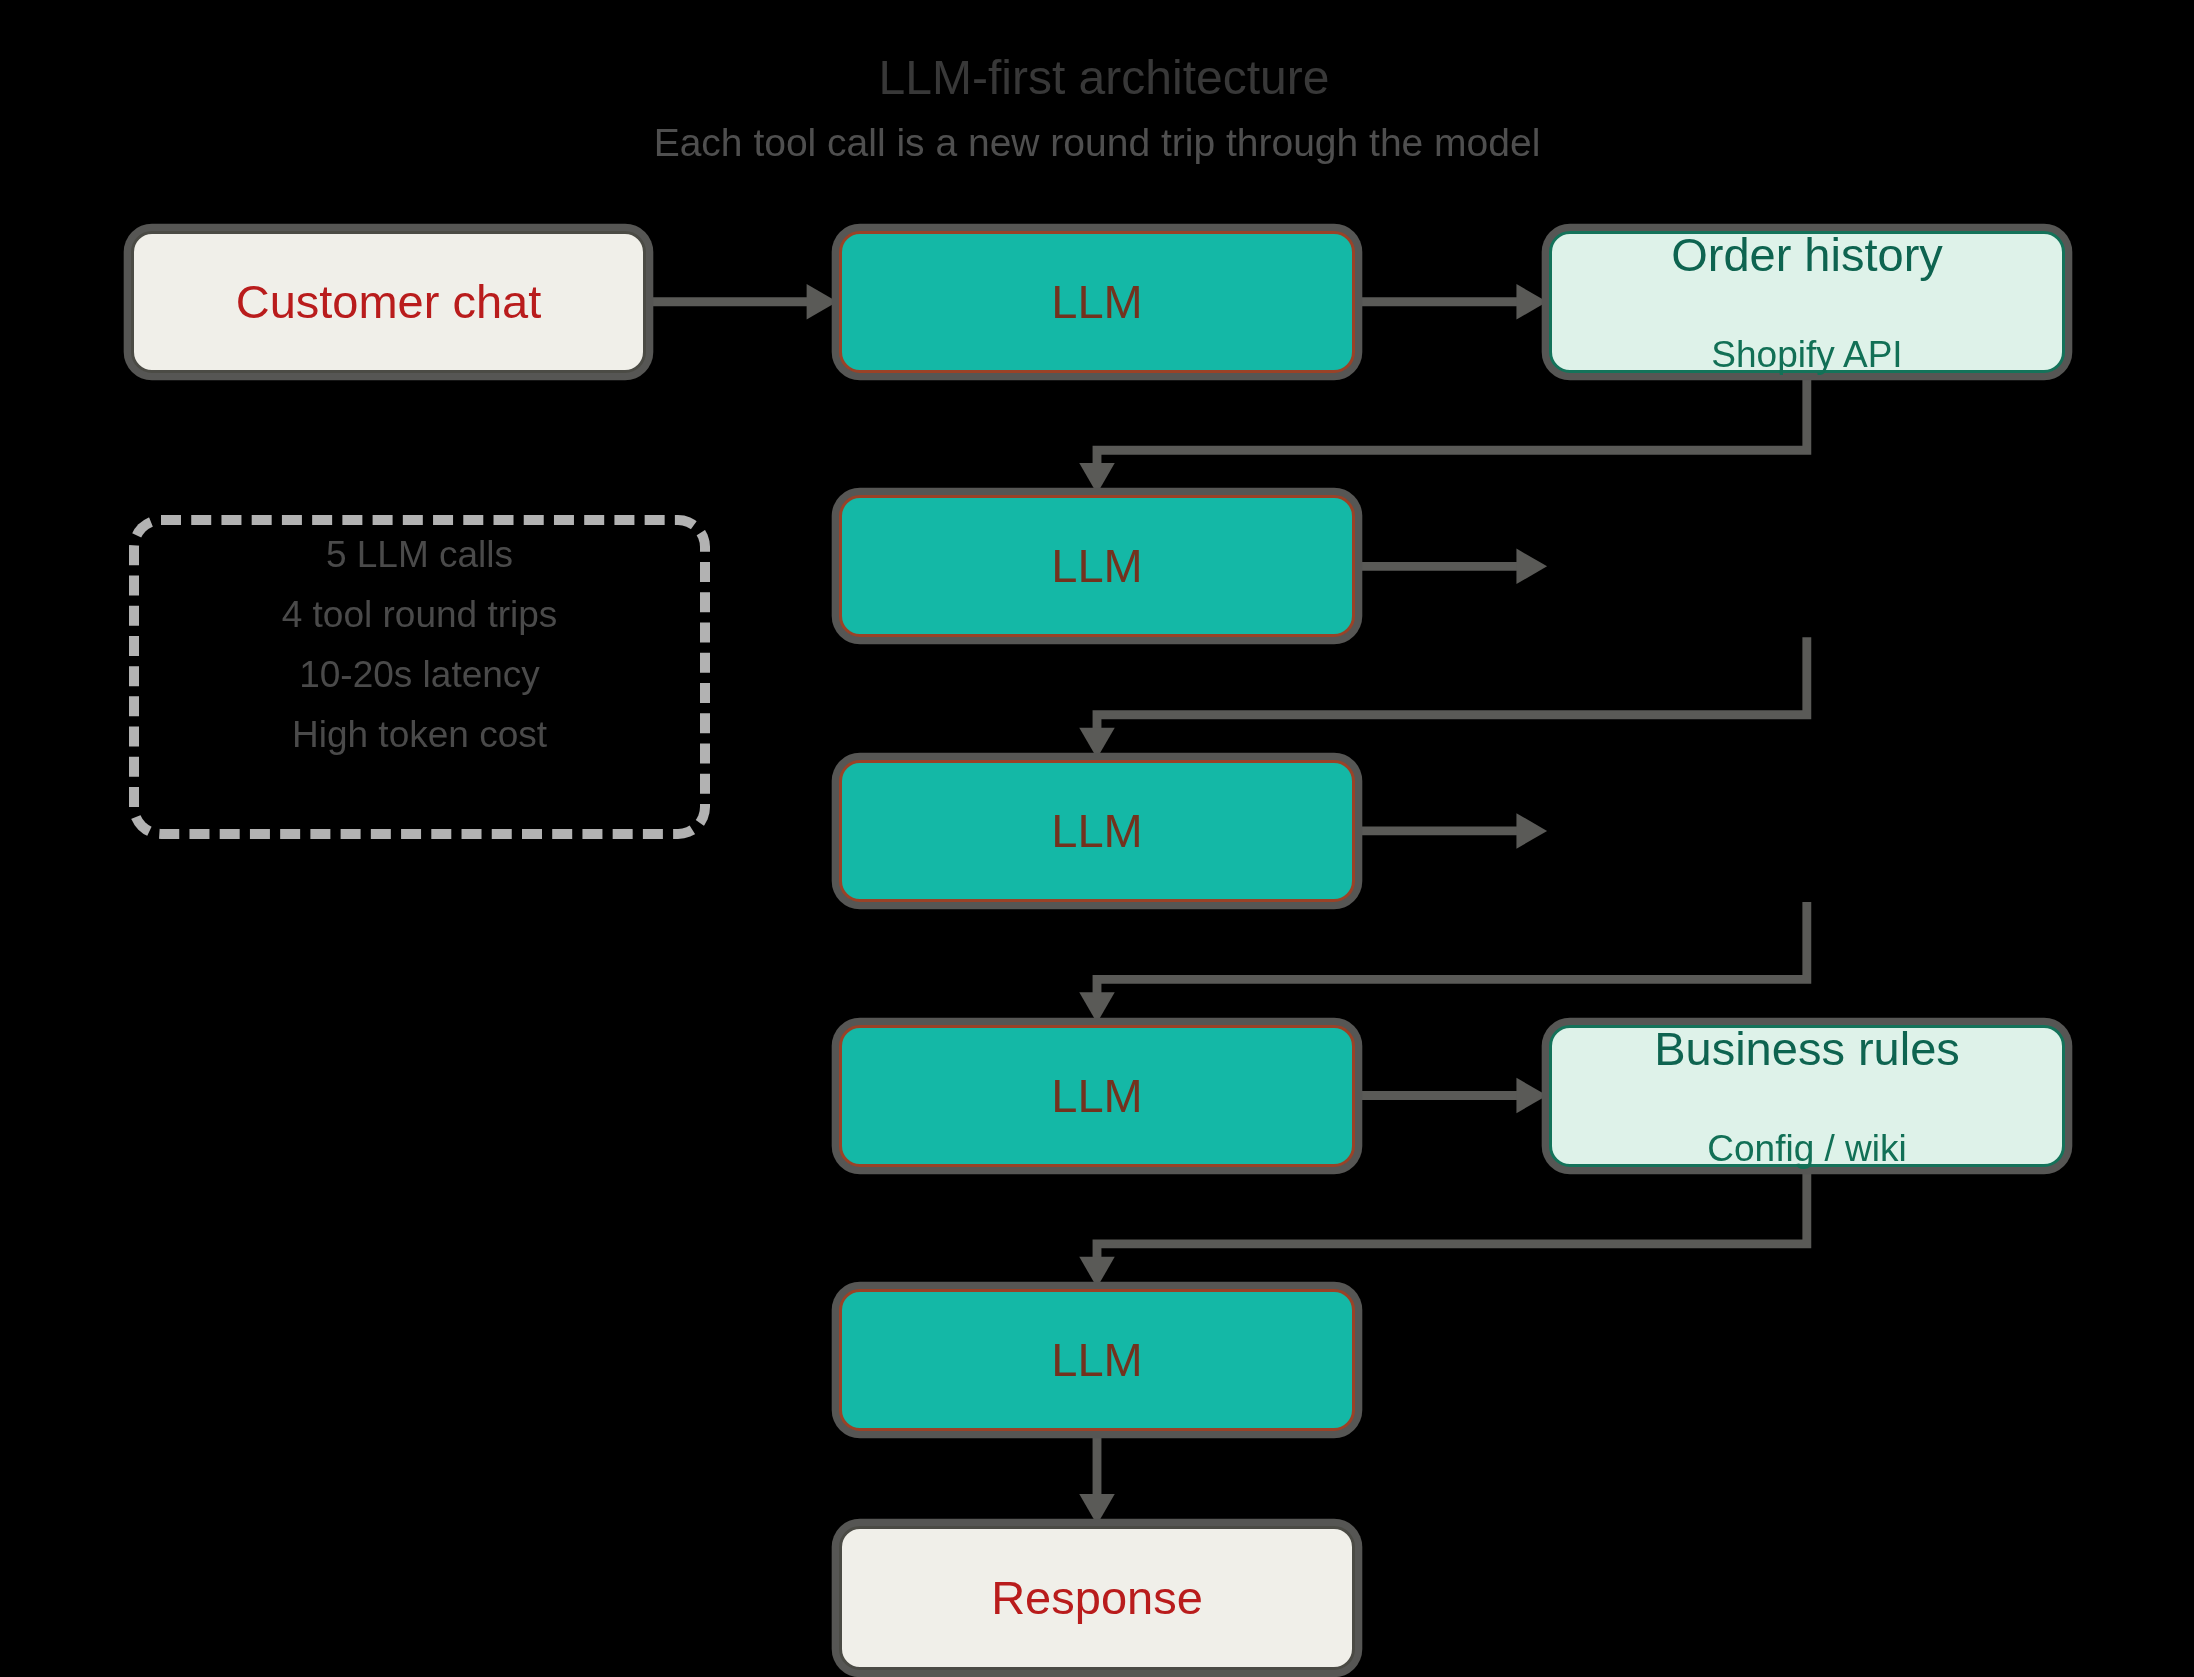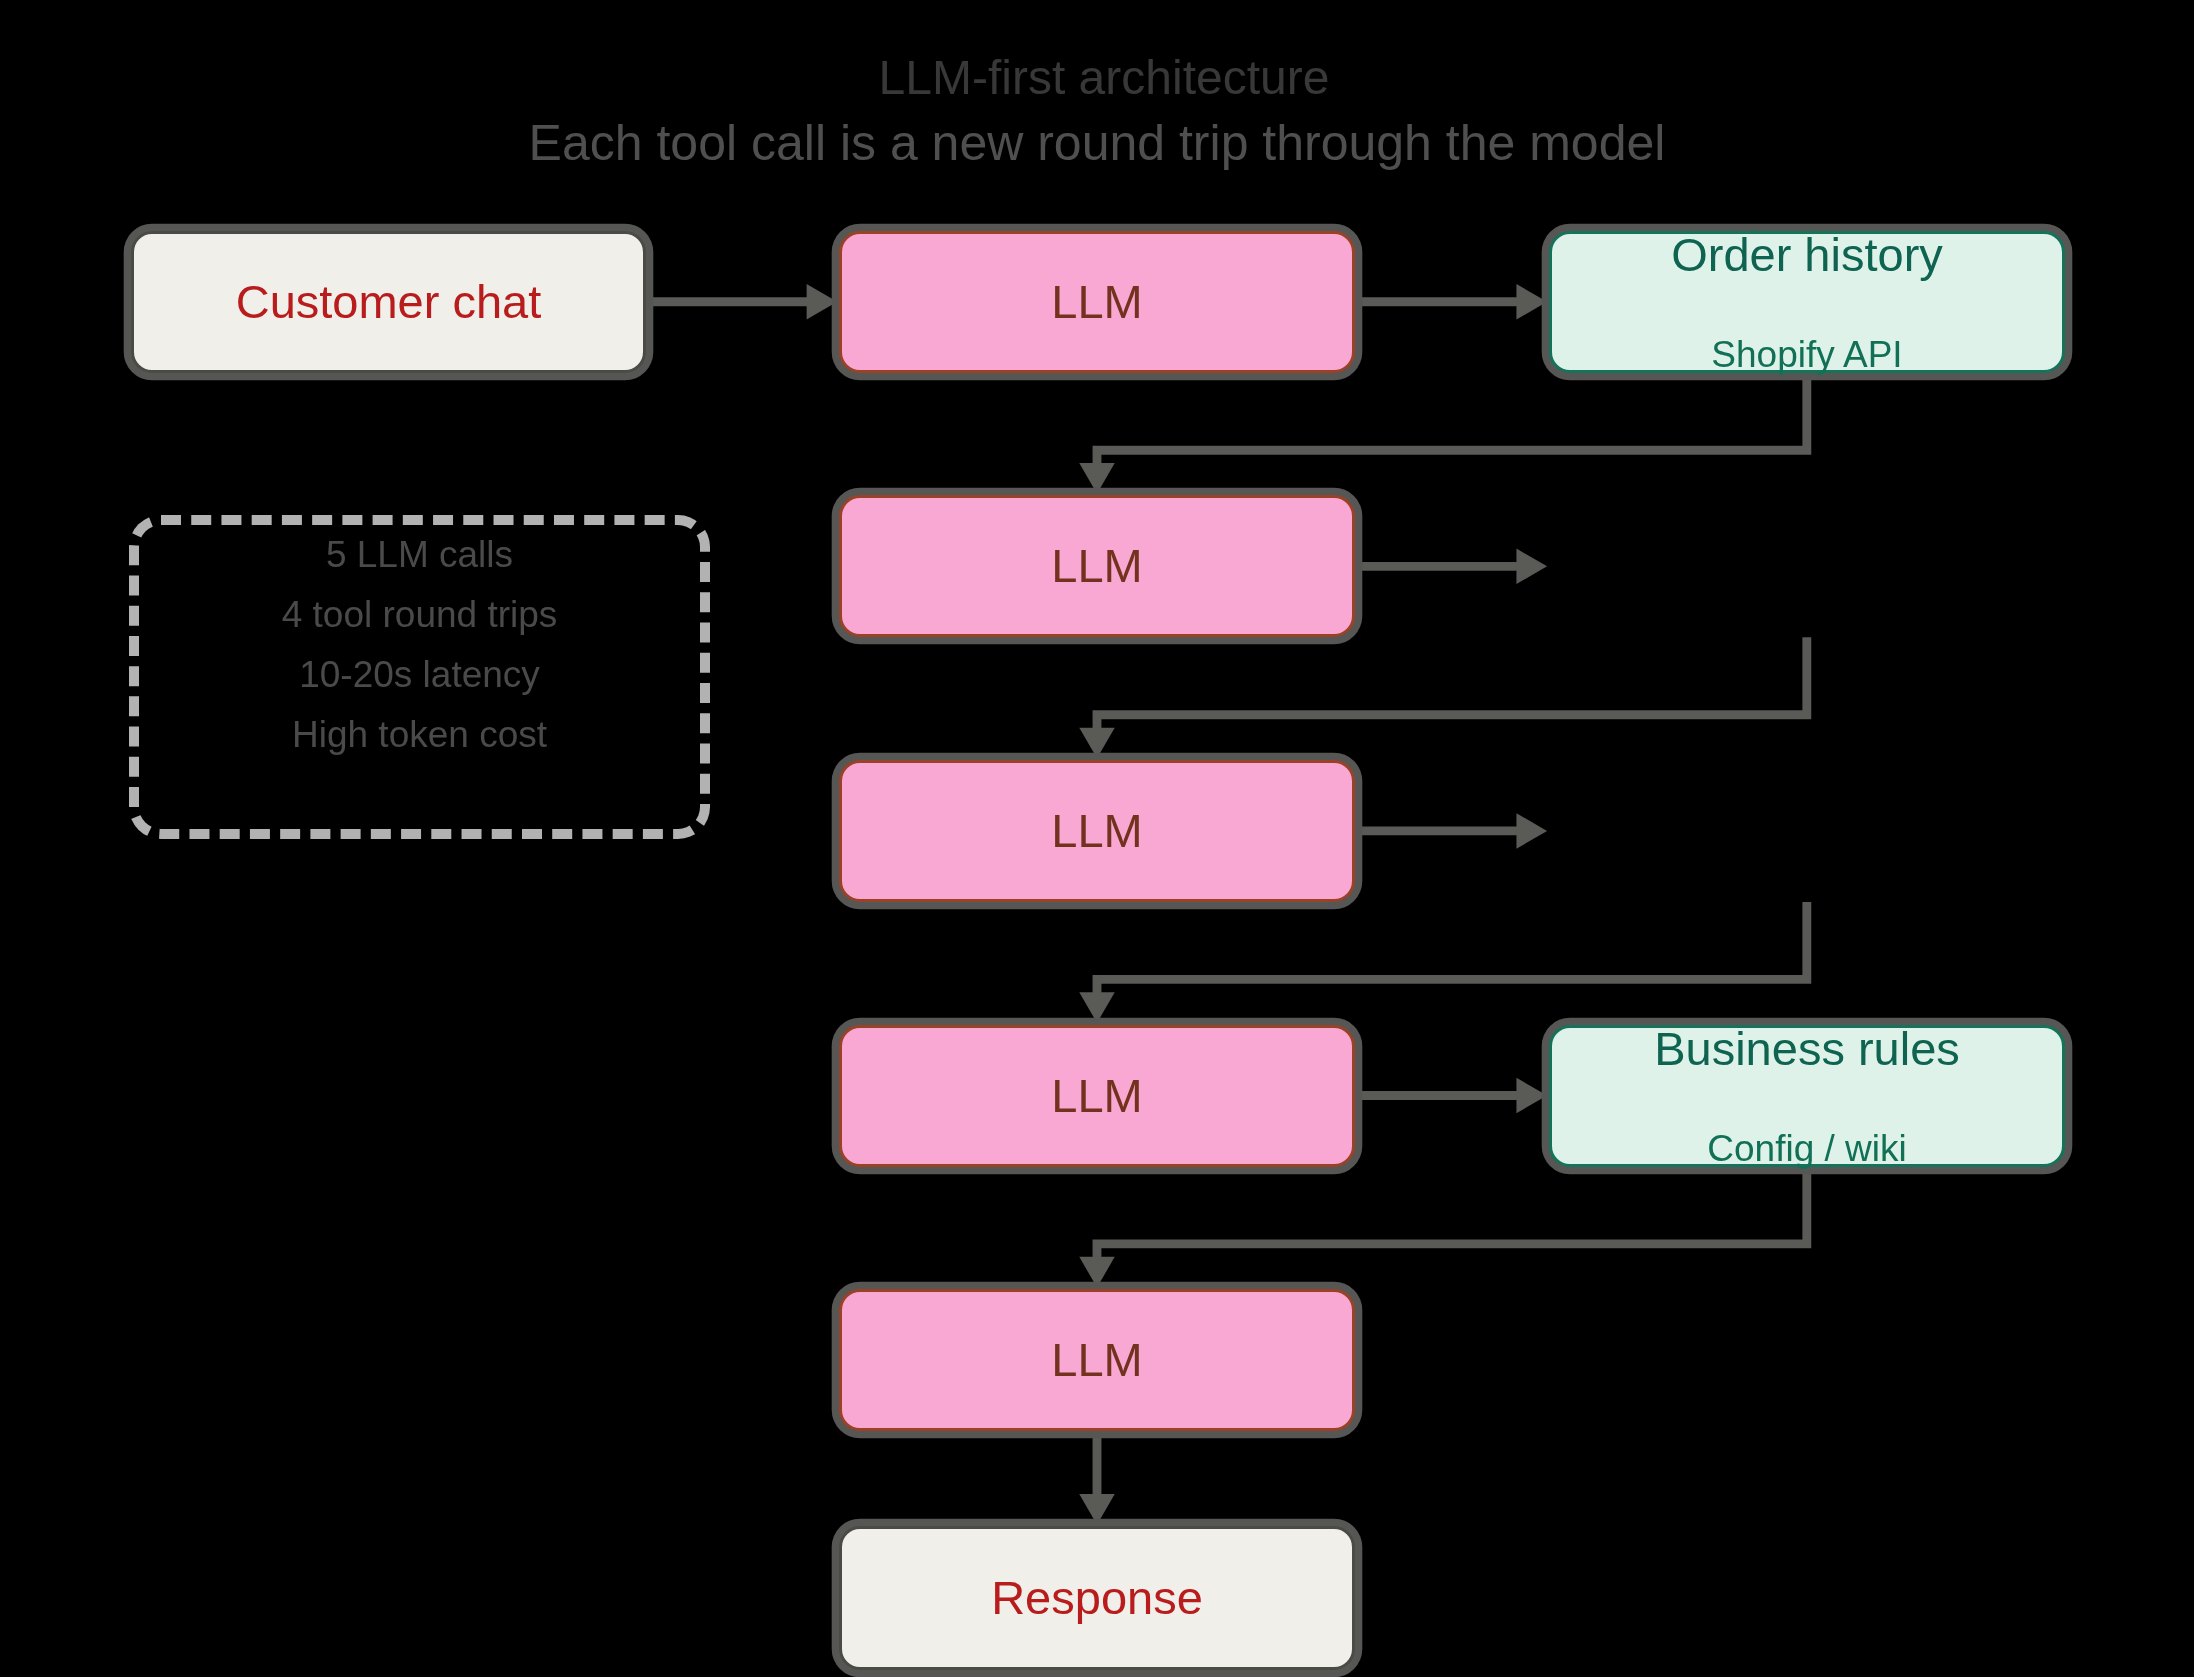--- a/index.html
+++ b/index.html
@@ -11,36 +11,36 @@
     overflow:hidden;
   }
   .title{
     position:absolute;top:48px;left:0;width:2194px;
     text-align:center;font-size:48px;line-height:60px;
     color:#383838;
     margin-left:7px;
   }
   .subtitle{
     position:absolute;top:119px;left:0;width:2194px;
-    text-align:center;font-size:50px;line-height:48px;
+    text-align:center;font-size:39px;line-height:48px;
     color:#4f4f4f;
   }
   svg.connectors{position:absolute;left:0;top:0;}
   .node{
     position:absolute;box-sizing:border-box;
     border-radius:21px;
     box-shadow:0 0 0 7.3px #565654;
     display:flex;flex-direction:column;align-items:center;justify-content:center;
     text-align:center;
   }
   .node .label{font-size:47px;line-height:52px;}
   .node .sublabel{font-size:37px;line-height:42px;margin-top:9.7px;}
   .neutral{background:#f0efe9;border:3.2px solid #4b4b45;}
   .neutral .label{color:#b91c1c;}
-  .pink{background:#f9a8d4;border:3.2px solid #9a4227;}
+  .pink{background:#14b8a6;border:3.2px solid #9a4227;}
   .pink .label{color:#73321e;}
   .teal{background:#def2e9;border:3.2px solid #14735a;}
   .teal .label{color:#0e6450;}
   .teal .sublabel{color:#127056;margin-top:17px;}
   .w-left{left:131px;width:515px;height:142px;}
   .w-mid{left:839px;width:516px;height:142px;}
   .w-right{left:1549px;width:516px;height:142px;gap:36px;}
   .statsbox{
     position:absolute;left:129px;top:515px;box-sizing:border-box;
     width:581px;height:324px;

